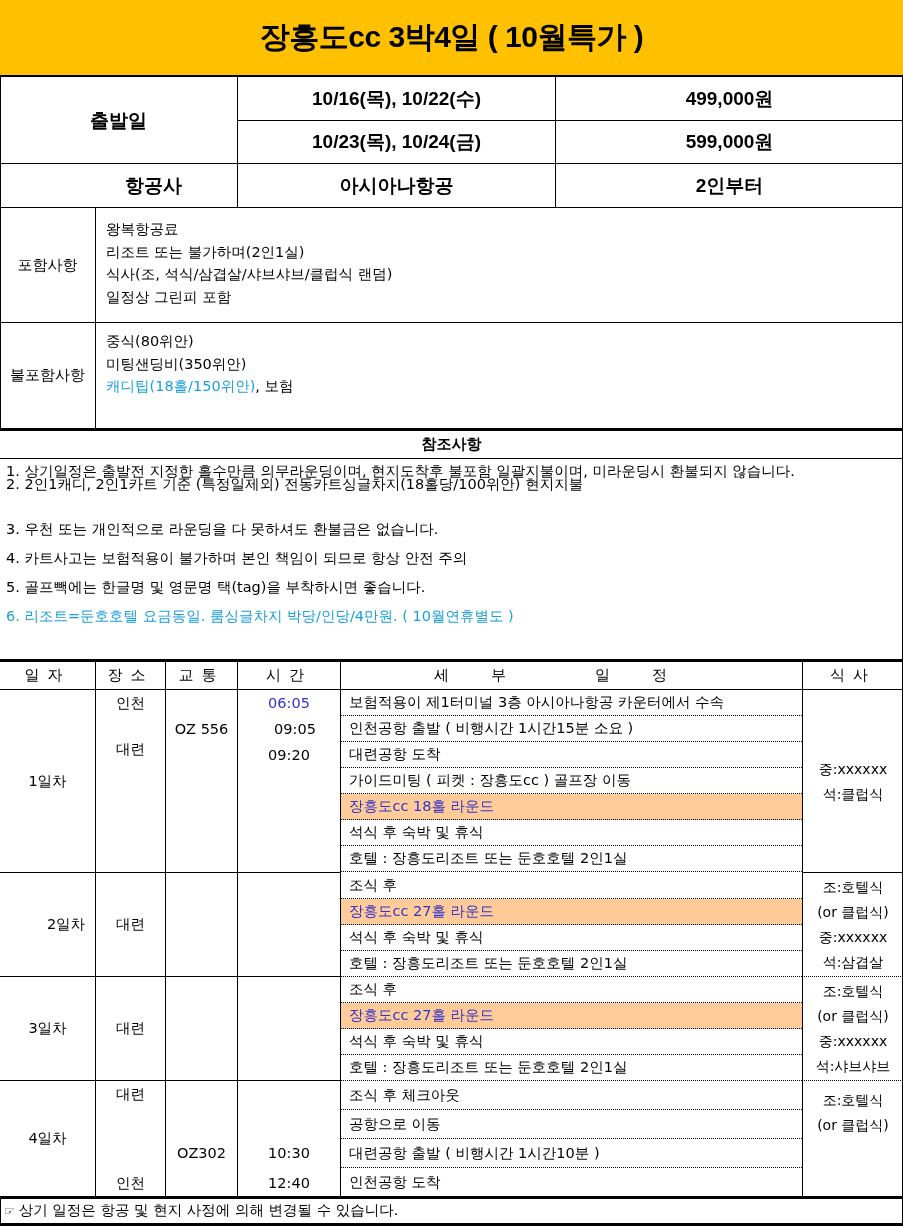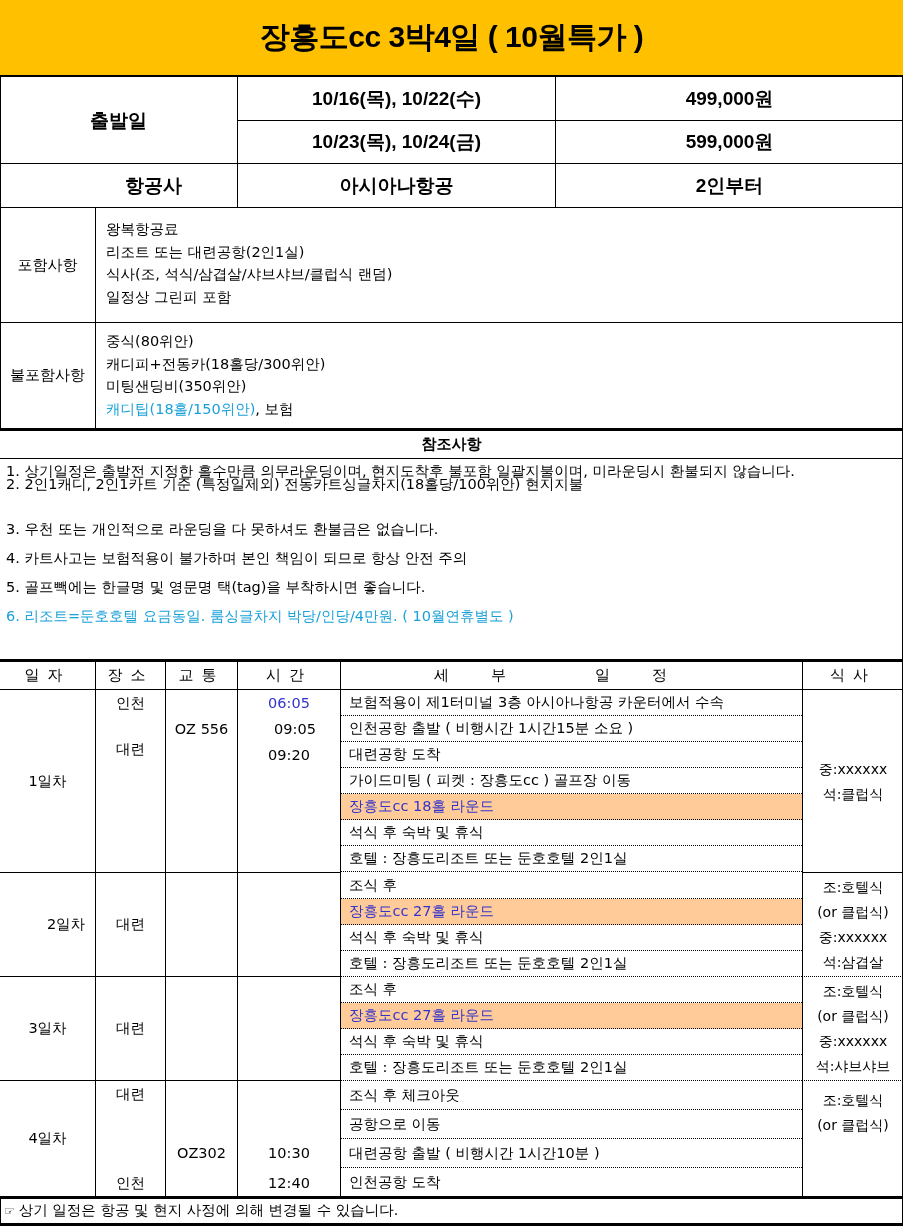--- a/index.html
+++ b/index.html
@@ -43,29 +43,28 @@
 <div class="cell bold big" style="left:238px; top:164px; width:317px; height:43px;">아시아나항공</div>
 <div class="cell bold big" style="left:556px; top:164px; width:347px; height:43px;">2인부터</div>
 
 <div class="vline" style="left:95px; top:208px; height:221px;"></div>
 <div class="hline" style="top:322px;"></div>
 <div class="hline2" style="top:428px;"></div>
 
 <div class="cell mid" style="left:0; top:208px; width:95px; height:114px;">포함사항</div>
 <div class="lst" style="left:106px; top:218px;">
   <div>왕복항공료</div>
-  <div>리조트 또는 대련공항(2인1실)</div>
+  <div>리조트 또는 불가하며(2인1실)</div>
   <div>식사(조, 석식/삼겹살/샤브샤브/클럽식 랜덤)</div>
   <div>일정상 그린피 포함</div>
 </div>
 
 <div class="cell mid" style="left:0; top:323px; width:95px; height:105px;">불포함사항</div>
 <div class="lst" style="left:106px; top:330px;">
   <div>중식(80위안)</div>
-  <div>캐디피+전동카(18홀당/300위안)</div>
   <div>미팅샌딩비(350위안)</div>
   <div><span class="blue">캐디팁(18홀/150위안)</span><span>, 보험</span></div>
 </div>
 
 <div class="cell bold mid" style="left:0; top:431px; width:903px; height:27px;">참조사항</div>
 <div class="hline" style="top:458px;"></div>
 <div class="note" style="top:462px;">1. 상기일정은 출발전 지정한 홀수만큼 의무라운딩이며, 현지도착후 불포함 일괄지불이며, 미라운딩시 환불되지 않습니다.</div>
 <div class="note" style="top:475px;">2. 2인1캐디, 2인1카트 기준    (특정일제외)        전동카트싱글차지(18홀당/100위안) 현지지불</div>
 <div class="note" style="top:520px;">3. 우천 또는 개인적으로 라운딩을 다 못하셔도 환불금은 없습니다.</div>
 <div class="note" style="top:549px;">4. 카트사고는 보험적용이 불가하며 본인 책임이 되므로 항상 안전 주의</div>

